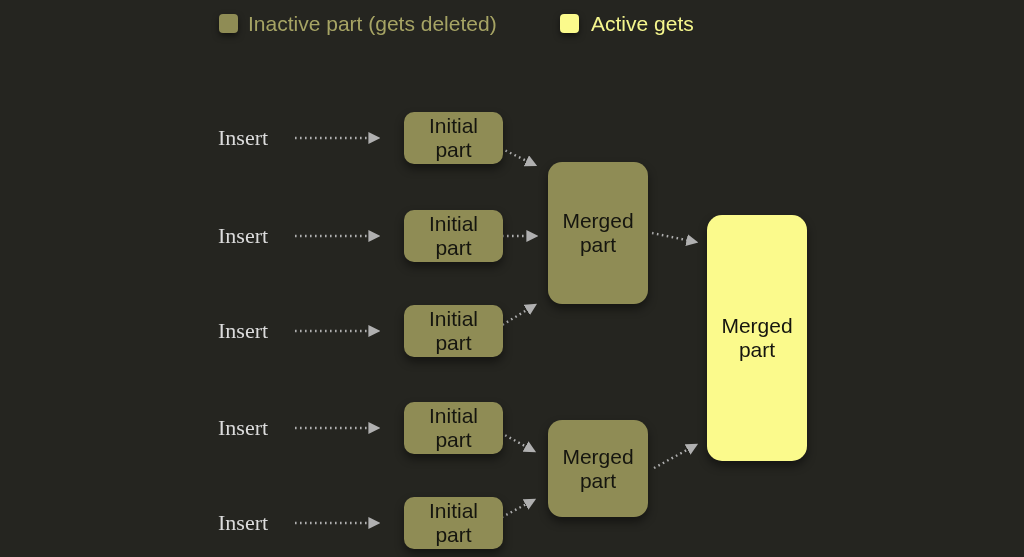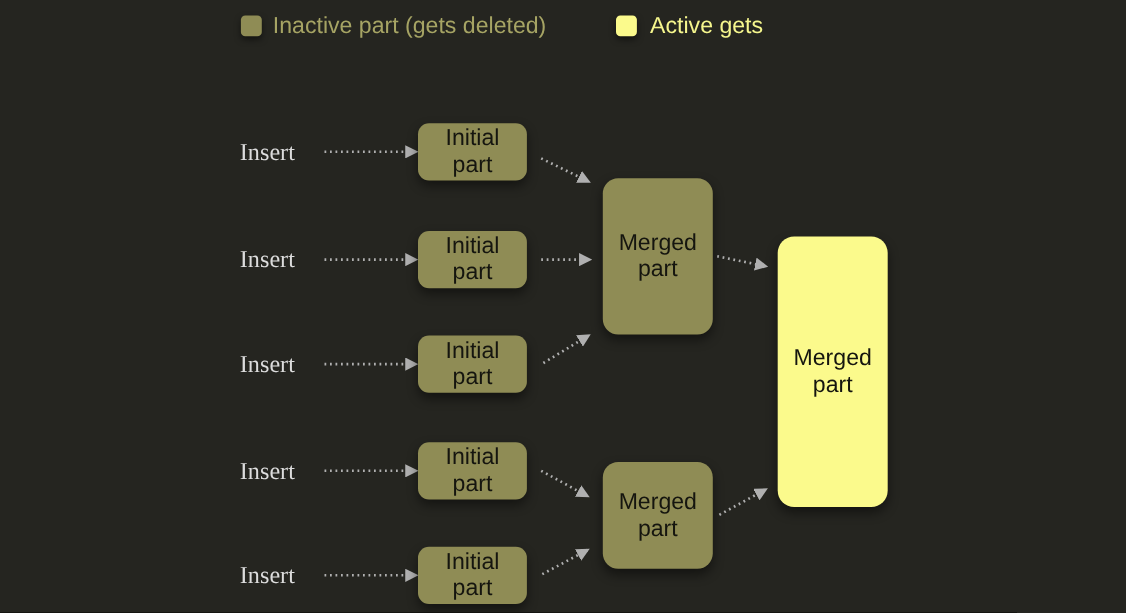--- a/index.html
+++ b/index.html
@@ -57,21 +57,21 @@
     align-items: center;
     justify-content: center;
     text-align: center;
     color: var(--box-text);
     font-size: 21px;
     line-height: 24px;
     box-shadow: 0 5px 10px rgba(0,0,0,0.45);
   }
   .box .label { display: block; max-width: 84px; }
   .box.initial {
-    left: 380px;
+    left: 404px;
     width: 99px;
     height: 52px;
     border-radius: 10px;
     background: var(--inactive-part);
   }
   .box.merged-1 {
     left: 548px; top: 162px;
     width: 100px; height: 142px;
     border-radius: 14px;
     background: var(--inactive-part);

